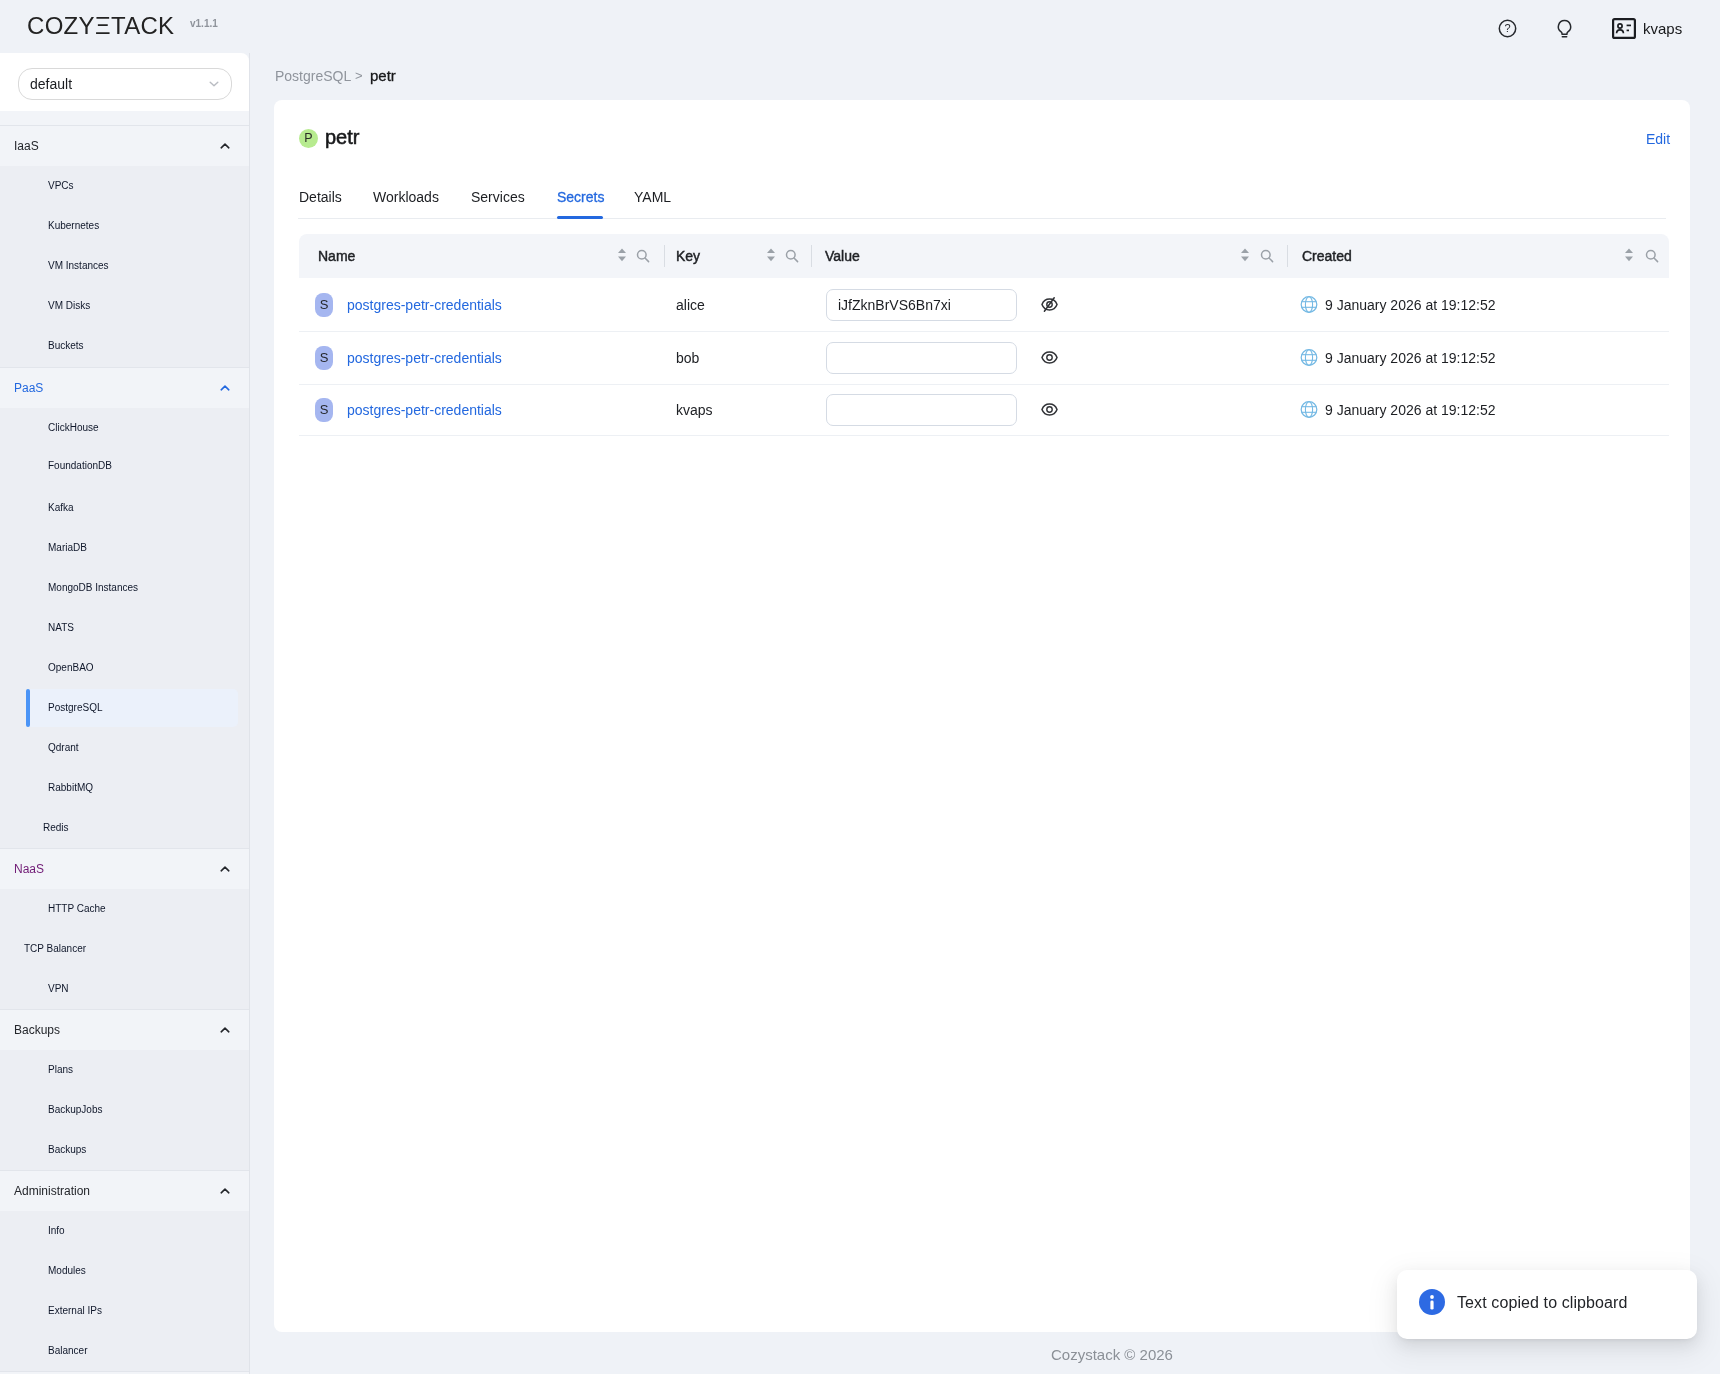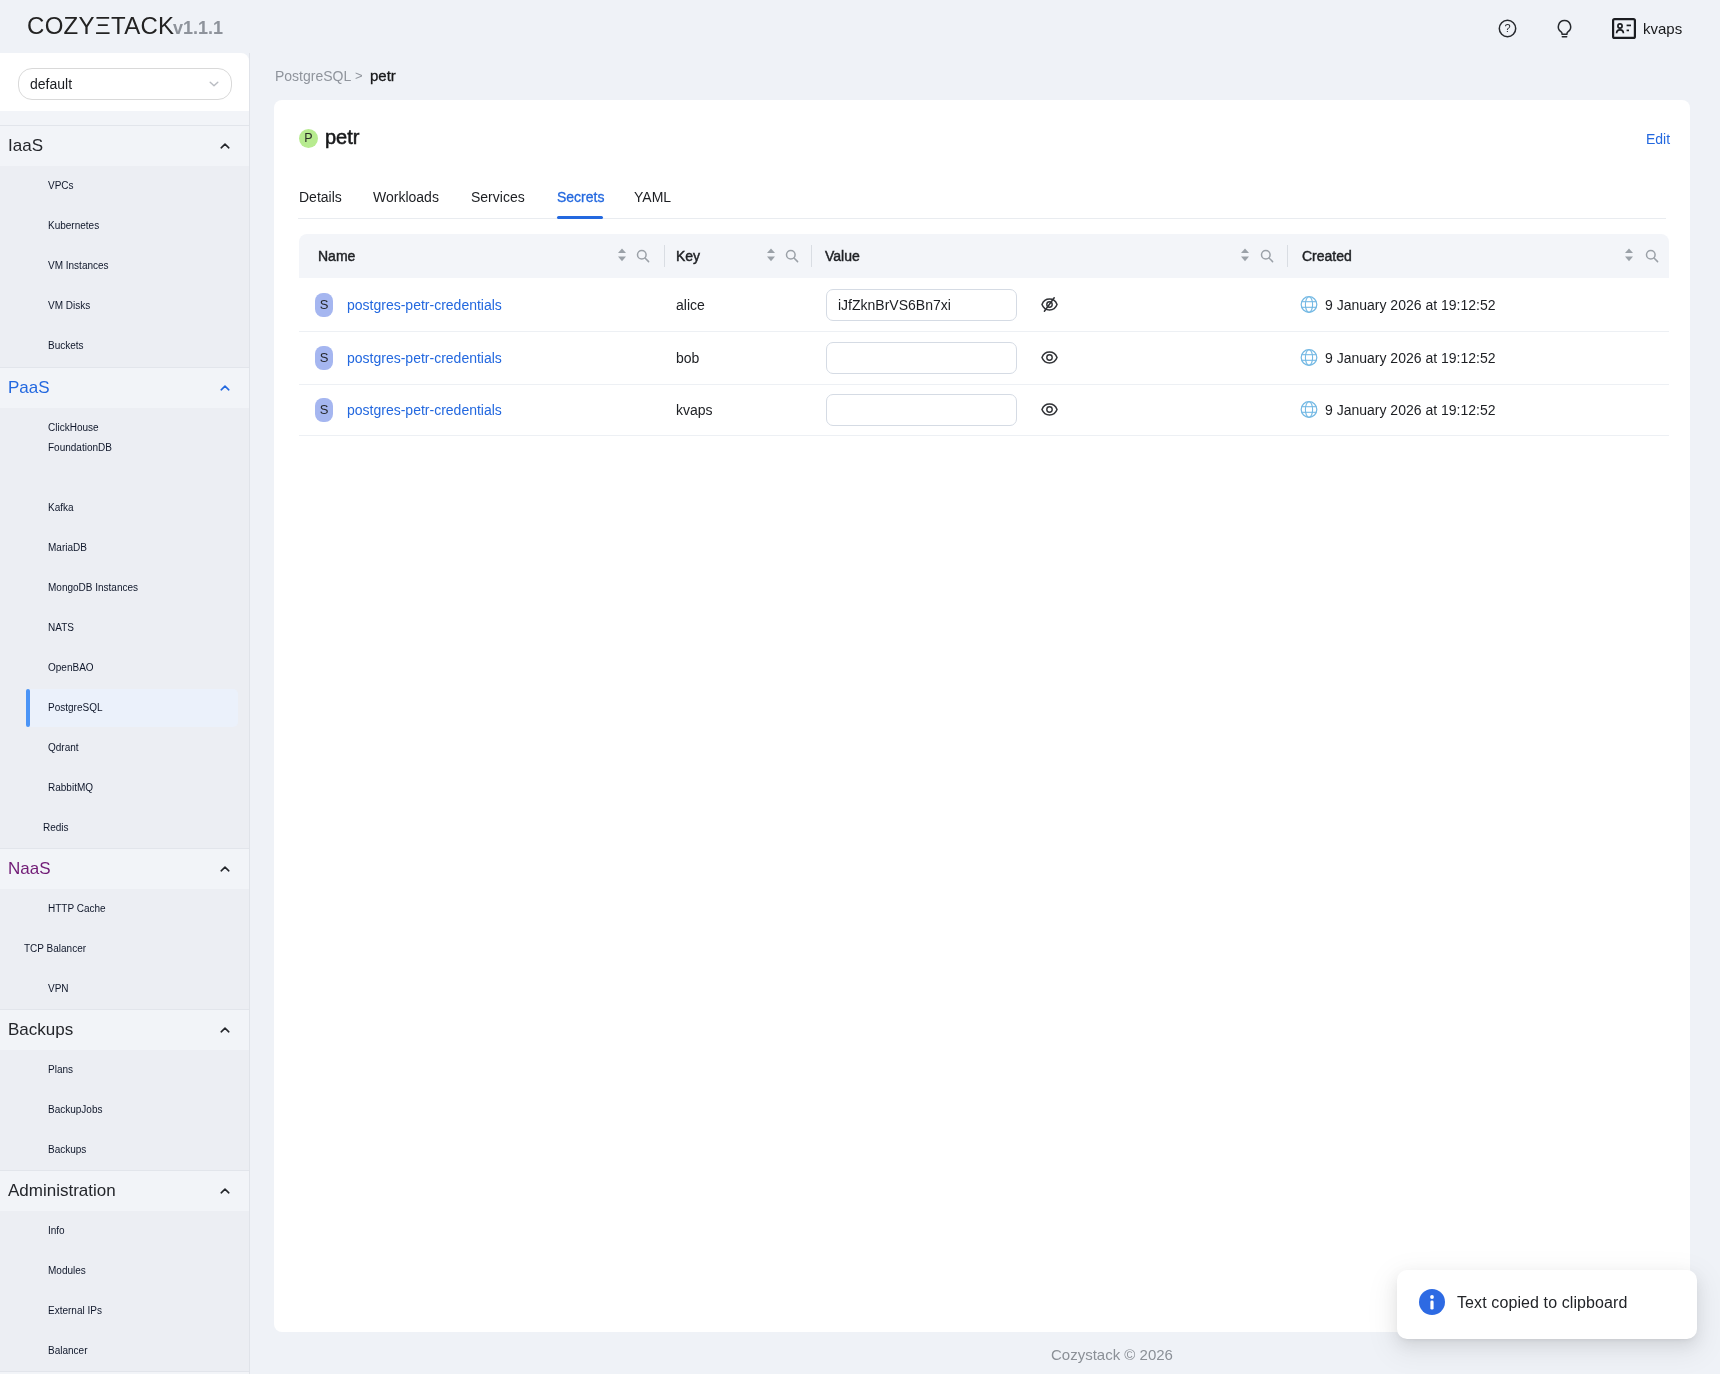--- a/index.html
+++ b/index.html
@@ -1,23 +1,23 @@
 <!DOCTYPE html>
 <html><head><meta charset="utf-8"><title>Cozystack</title><style>
 *{margin:0;padding:0;box-sizing:border-box;}
 html,body{width:1720px;height:1374px;overflow:hidden;}
 body{font-family:"Liberation Sans",sans-serif;background:#eff2f7;position:relative;color:#1b1d21;}
 .abs{position:absolute;}
 .menu-item{position:absolute;left:0;width:249px;height:40px;line-height:40px;padding-left:48px;font-size:10px;color:#0f172a;}
-.menu-title{position:absolute;left:0;width:249px;height:40px;line-height:40px;padding-left:8px;font-size:17px;color:#24262b;background:#f2f4f8;}
+.menu-title{position:absolute;left:0;width:249px;height:40px;line-height:40px;padding-left:14px;font-size:12px;color:#24262b;background:#f2f4f8;}
 .mdiv{position:absolute;left:0;width:249px;height:1px;background:#e2e5eb;}
 .chev{position:absolute;right:18px;top:14px;}
 </style></head><body>
 <div class="abs" style="left:27px;top:12px;font-size:24px;letter-spacing:0.3px;color:#232323;">COZY<span style="letter-spacing:0.5px;">Ξ</span>TACK</div>
-<div class="abs" style="left:173px;top:18px;font-size:18px;font-weight:bold;color:#8e939b;">v1.1.1</div>
+<div class="abs" style="left:190px;top:18px;font-size:10px;font-weight:bold;color:#8e939b;">v1.1.1</div>
 <svg class="abs" style="left:1498px;top:19px;" width="19" height="19" viewBox="0 0 19 19">
     <circle cx="9.5" cy="9.5" r="8.2" fill="none" stroke="#26292e" stroke-width="1.5"></circle>
     <text x="9.5" y="13.4" text-anchor="middle" font-family="Liberation Sans" font-size="11" fill="#26292e">?</text>
   </svg>
 <svg class="abs" style="left:1556px;top:19px;" width="17" height="19" viewBox="0 0 17 19">
     <path d="M8.5 1.6 a6.1 6.1 0 0 1 3.4 11.2 c-.6.4-.9 1-.9 1.6 l0 .8 l-5 0 l0 -.8 c0-.6-.3-1.2-.9-1.6 A6.1 6.1 0 0 1 8.5 1.6 Z" fill="none" stroke="#26292e" stroke-width="1.5" stroke-linejoin="round"></path>
     <line x1="6.3" y1="17.8" x2="10.7" y2="17.8" stroke="#26292e" stroke-width="1.5" stroke-linecap="round"></line>
   </svg>
 <svg class="abs" style="left:1612px;top:18px;" width="24" height="21" viewBox="0 0 24 21">
     <rect x="1.1" y="1.1" width="21.8" height="18.8" rx="1.5" fill="none" stroke="#1b1d21" stroke-width="2.2"></rect>
@@ -42,21 +42,21 @@
 <div class="menu-item" style="top:166px;">VPCs</div>
 <div class="menu-item" style="top:206px;">Kubernetes</div>
 <div class="menu-item" style="top:246px;">VM Instances</div>
 <div class="menu-item" style="top:286px;">VM Disks</div>
 <div class="menu-item" style="top:326px;">Buckets</div>
 <div class="mdiv" style="top:367px;"></div>
 <div class="menu-title" style="top:368px;color:#2368df;">PaaS<svg class="chev" width="12" height="12" viewBox="0 0 12 12">
       <polyline points="2.2,7.8 6,4.2 9.8,7.8" fill="none" stroke="#2368df" stroke-width="1.6" stroke-linecap="round" stroke-linejoin="round"></polyline>
     </svg></div>
 <div class="menu-item" style="top:408px;">ClickHouse</div>
-<div class="menu-item" style="top:428px;">FoundationDB</div>
+<div class="menu-item" style="top:446px;">FoundationDB</div>
 <div class="menu-item" style="top:488px;">Kafka</div>
 <div class="menu-item" style="top:528px;">MariaDB</div>
 <div class="menu-item" style="top:568px;">MongoDB Instances</div>
 <div class="menu-item" style="top:608px;">NATS</div>
 <div class="menu-item" style="top:648px;">OpenBAO</div>
 <div class="abs" style="left:26px;top:689px;width:212px;height:38px;background:#ebf1fb;border-radius:5px;"></div>
 <div class="abs" style="left:26px;top:689px;width:4px;height:38px;background:#4b94f6;border-radius:2px;"></div>
 <div class="menu-item" style="top:688px;">PostgreSQL</div>
 <div class="menu-item" style="top:728px;">Qdrant</div>
 <div class="menu-item" style="top:768px;">RabbitMQ</div>

